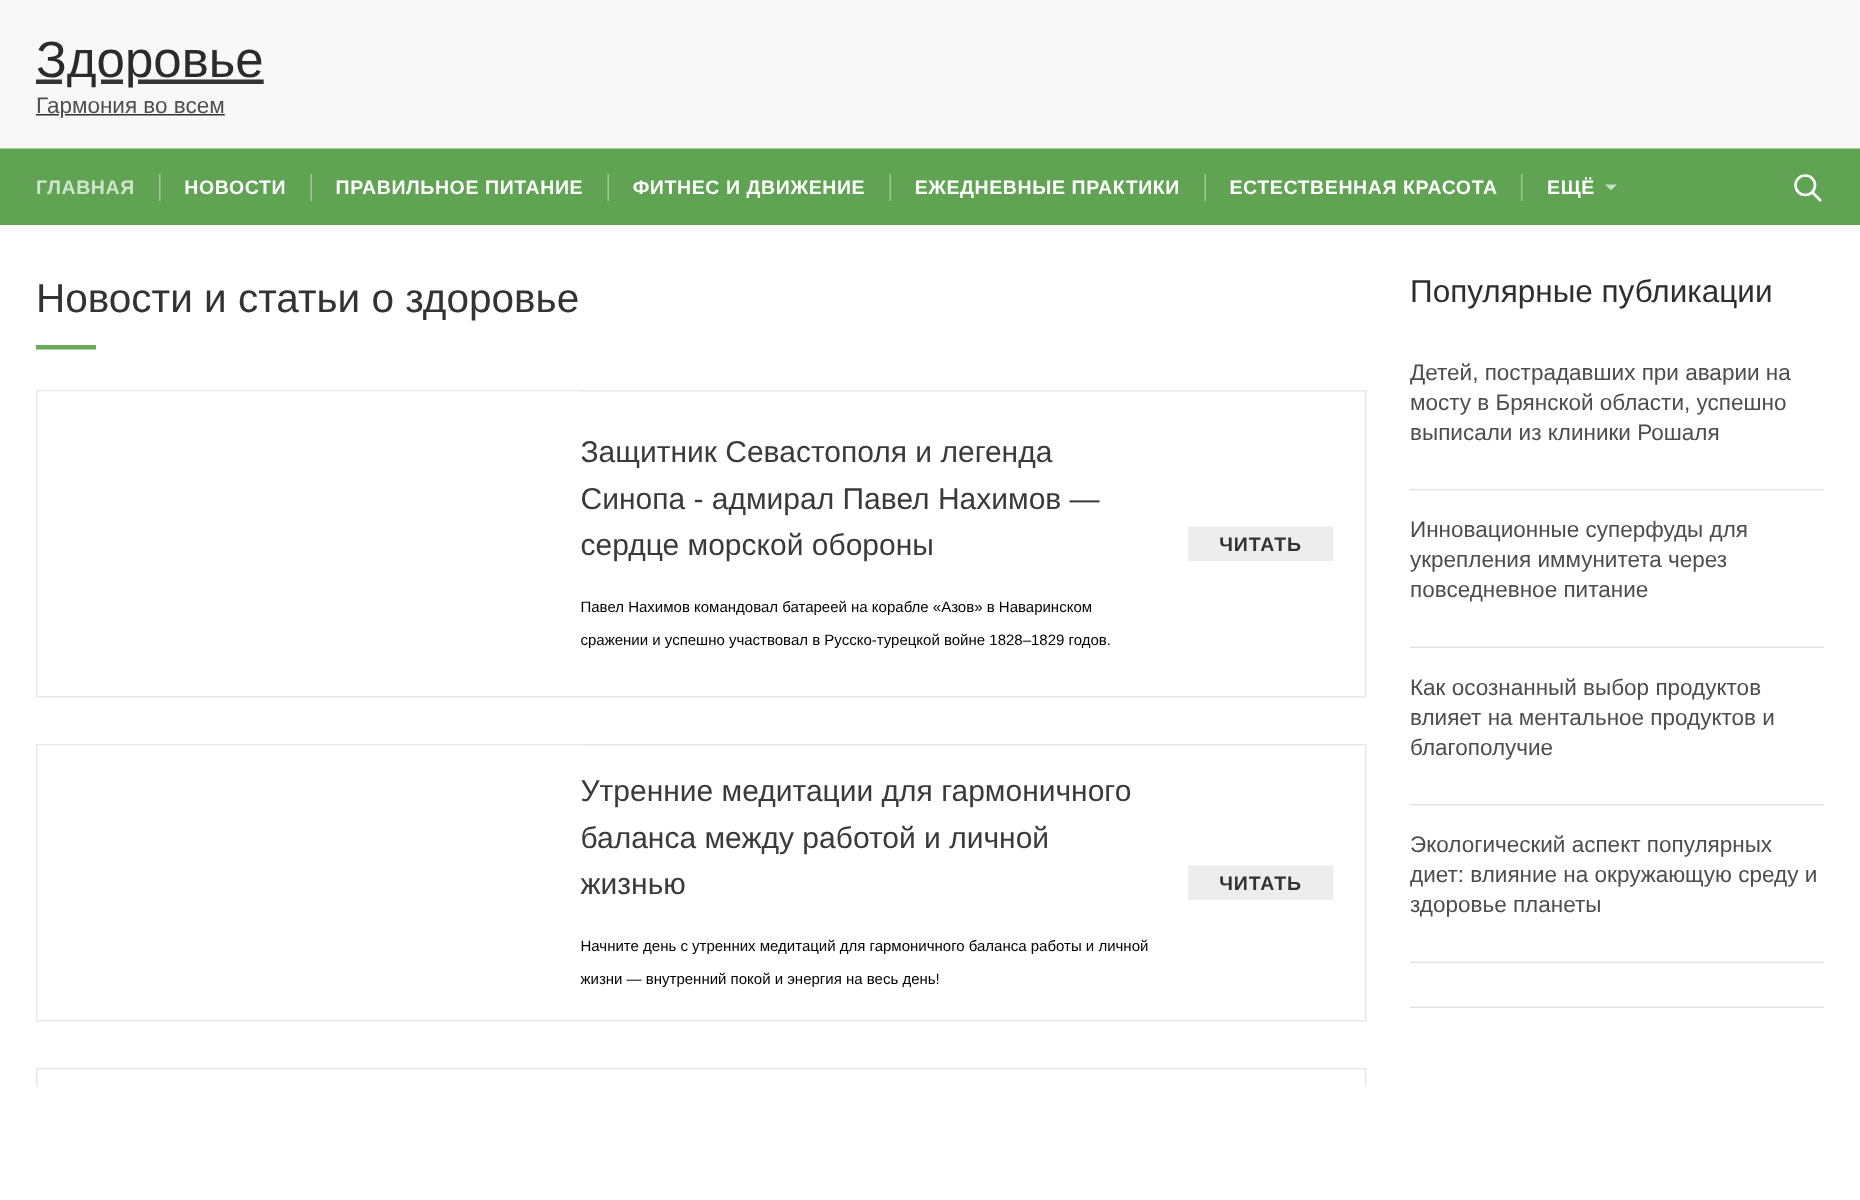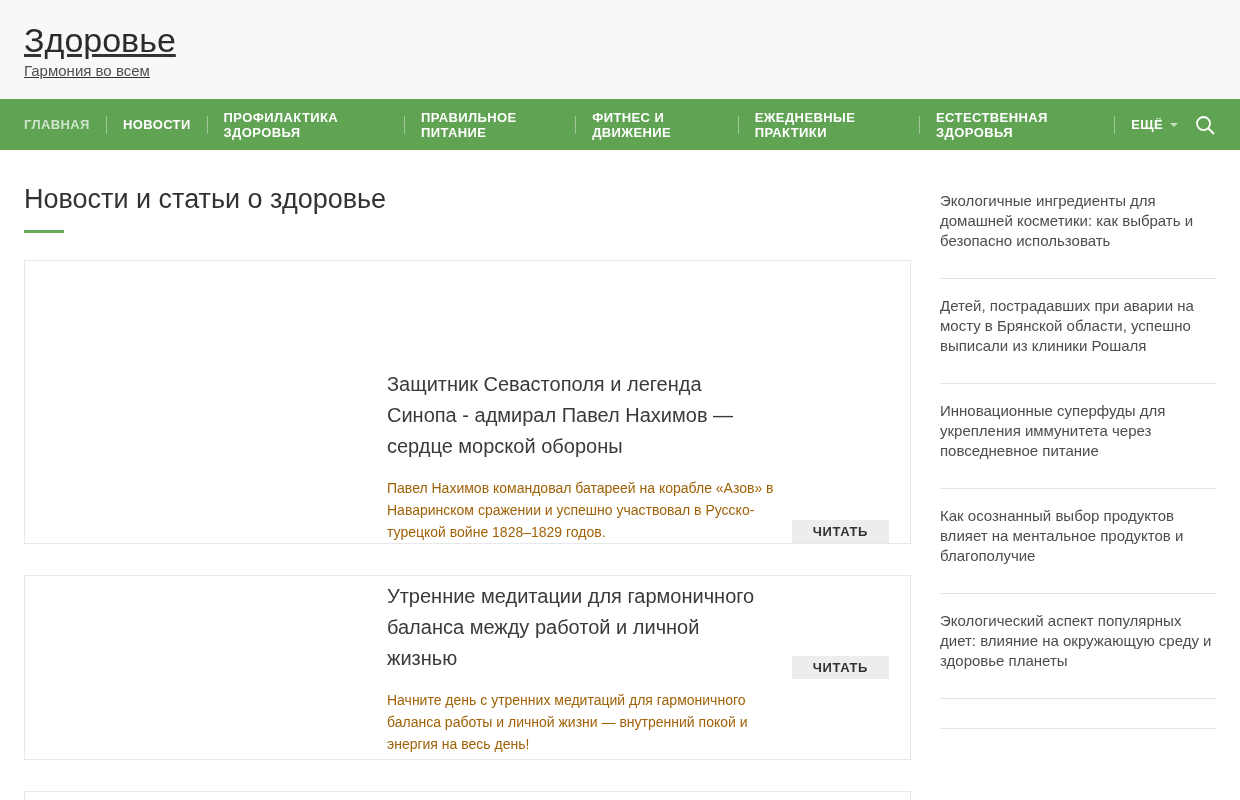--- a/index.html
+++ b/index.html
@@ -104,42 +104,42 @@
     background: #68a95a;
     margin: 15px 0 27px;
   }
   .article-card {
     border: 1px solid #e8e8e8;
     background: #fff;
     display: flex;
     align-items: center;
     margin-bottom: 31px;
   }
-  .card-1 { height: 284px; align-items: flex-end; }
+  .card-1 { height: 205px; }
   .card-2 { height: 185px; }
   .card-media {
     width: 362px;
     flex: 0 0 362px;
     height: 100%;
     background: #ffffff;
   }
   .card-body { flex: 1 1 auto; max-width: 395px; padding-right: 8px; }
   .card-title {
     margin: 0 0 15px;
     font-size: 20px;
     font-weight: 400;
     line-height: 31px;
     color: #3a3a3a;
     cursor: pointer;
   }
   .card-excerpt {
     margin: 0;
-    font-size: 14px;
+    font-size: 10px;
     line-height: 22px;
-    color: #a16207;
+    color: #000000;
   }
   .card-action { margin-left: auto; margin-right: 21px; }
   .read-btn {
     display: inline-block;
     background: #ededed;
     border: none;
     color: #333;
     font-family: "Liberation Sans", sans-serif;
     font-size: 13px;
     font-weight: bold;
@@ -186,33 +186,30 @@
 
 <nav class="main-nav">
   <ul class="nav-list">
     <li class="nav-item">
         <a class="nav-link">ГЛАВНАЯ</a>
       </li>
     <li class="nav-item">
         <a class="nav-link">НОВОСТИ</a>
       </li>
     <li class="nav-item">
-        <a class="nav-link">ПРОФИЛАКТИКА ЗДОРОВЬЯ</a>
-      </li>
-    <li class="nav-item">
         <a class="nav-link">ПРАВИЛЬНОЕ ПИТАНИЕ</a>
       </li>
     <li class="nav-item">
         <a class="nav-link">ФИТНЕС И ДВИЖЕНИЕ</a>
       </li>
     <li class="nav-item">
         <a class="nav-link">ЕЖЕДНЕВНЫЕ ПРАКТИКИ</a>
       </li>
     <li class="nav-item">
-        <a class="nav-link">ЕСТЕСТВЕННАЯ ЗДОРОВЬЯ</a>
+        <a class="nav-link">ЕСТЕСТВЕННАЯ КРАСОТА</a>
       </li>
     <li class="nav-item">
       <a class="nav-link">
         <span>ЕЩЁ</span>
         <span class="caret-down"></span>
       </a>
     </li>
   </ul>
   <span class="nav-search">
     <svg width="22" height="22" viewBox="0 0 22 22" fill="none">
@@ -247,22 +244,22 @@
       </div>
       <div class="card-action">
         <button class="read-btn">ЧИТАТЬ</button>
       </div>
     </article>
 
     <article class="card-stub"></article>
   </main>
 
   <aside class="sidebar">
+    <h2 class="sidebar-heading">Популярные публикации</h2>
     <ul class="popular-list">
-      <li class="popular-item">Экологичные ингредиенты для домашней косметики: как выбрать и безопасно использовать</li>
       <li class="popular-item">Детей, пострадавших при аварии на мосту в Брянской области, успешно выписали из клиники Рошаля</li>
       <li class="popular-item">Инновационные суперфуды для укрепления иммунитета через повседневное питание</li>
       <li class="popular-item">Как осознанный выбор продуктов влияет на ментальное продуктов и благополучие</li>
       <li class="popular-item">Экологический аспект популярных диет: влияние на окружающую среду и здоровье планеты</li>
       <li class="popular-item empty"></li>
     </ul>
 
   </aside>
 
 </div>

